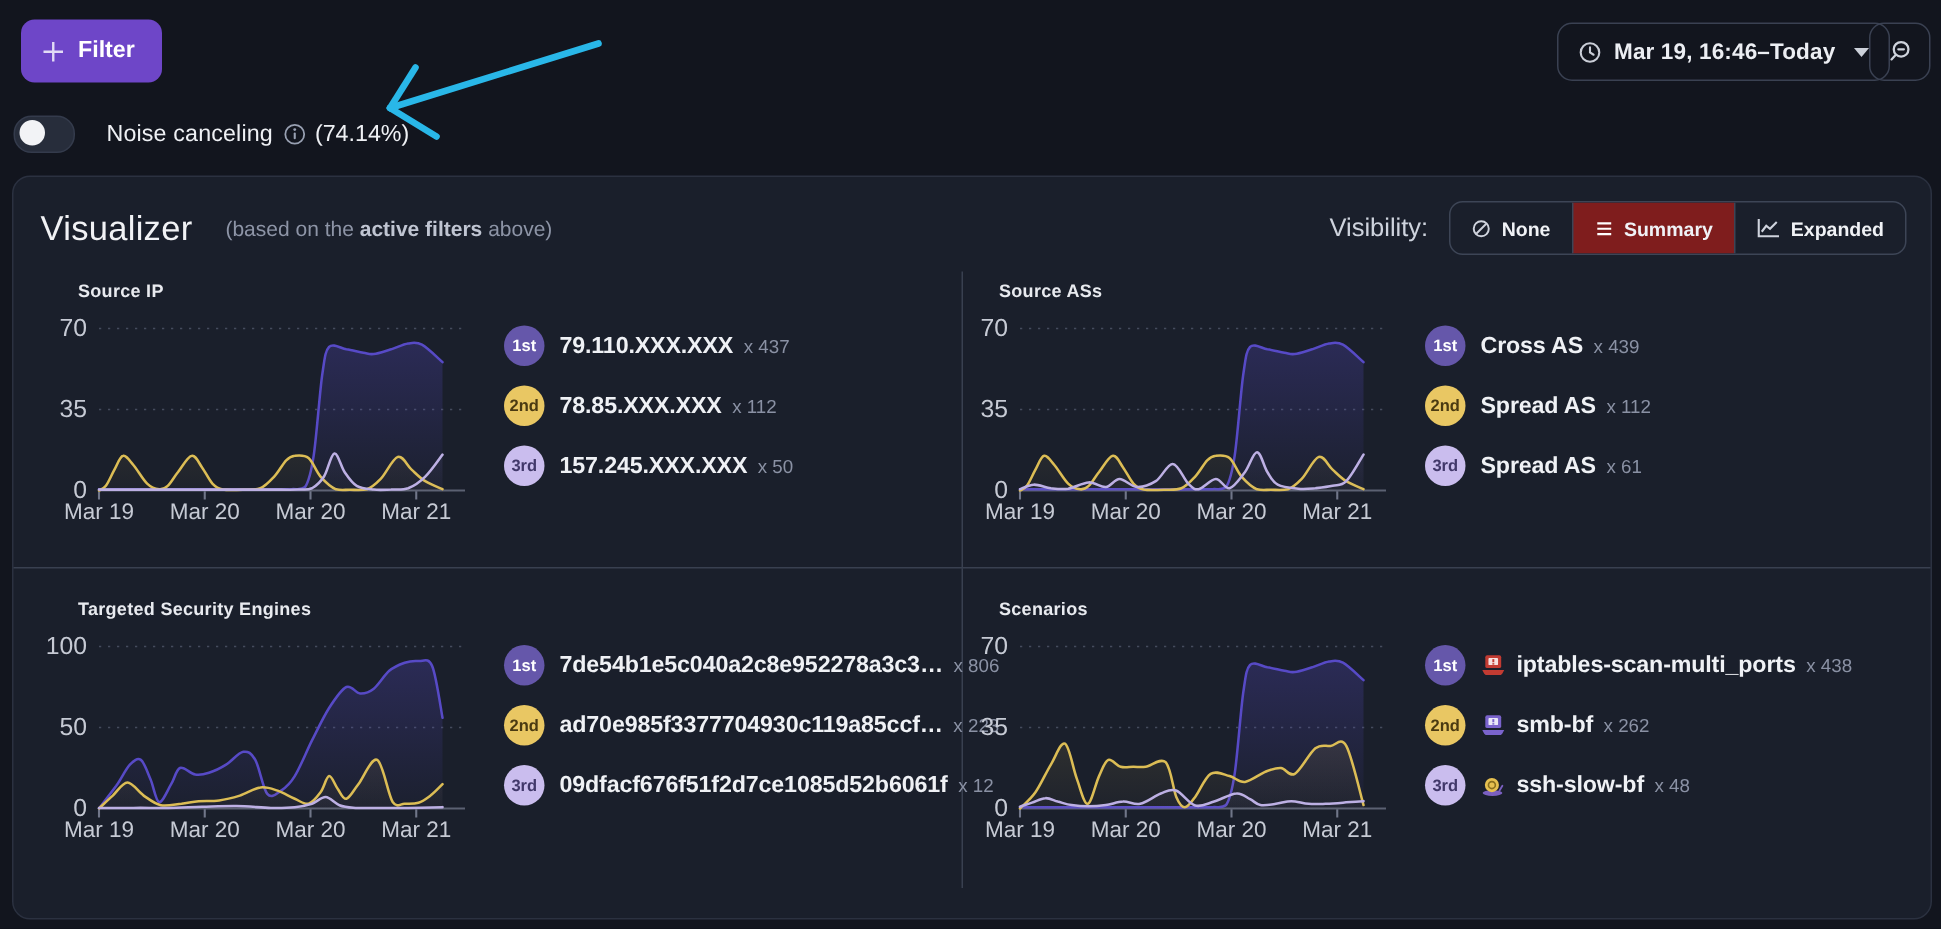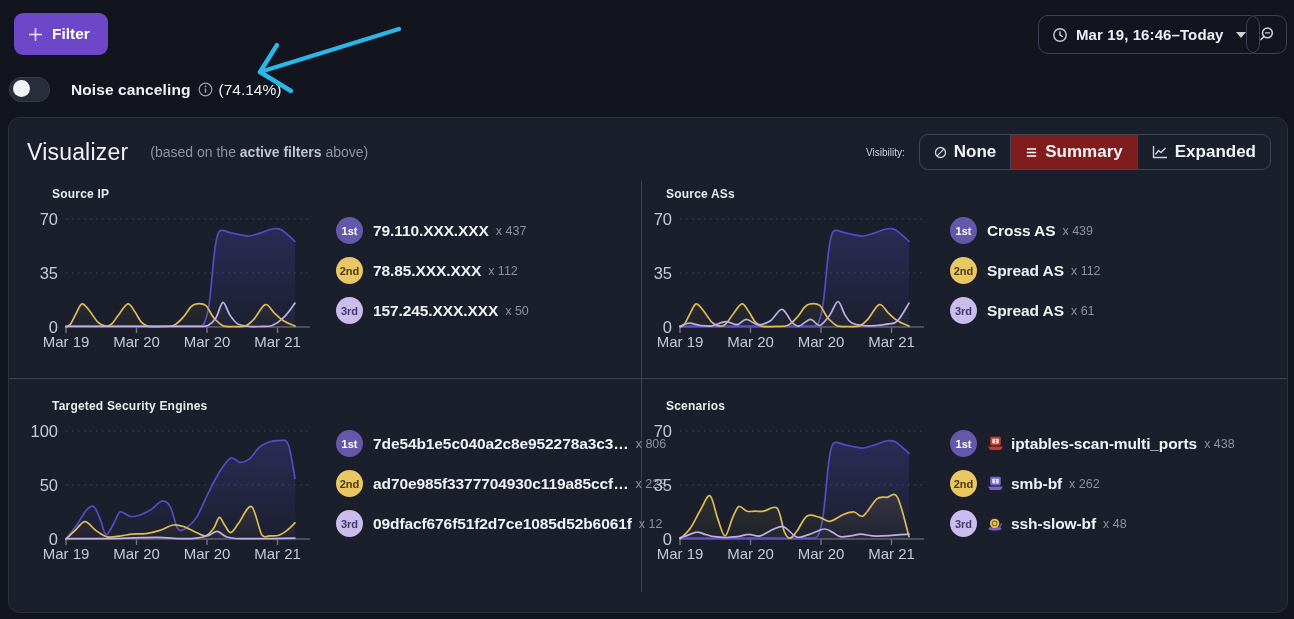--- a/index.html
+++ b/index.html
@@ -4,40 +4,40 @@
 <style>
   html,body{margin:0;padding:0;background:#0d0f17;}
   .page{position:relative;width:1294px;height:619px;background:#12151e;overflow:hidden;
         font-family:"Liberation Sans","DejaVu Sans",sans-serif;-webkit-font-smoothing:antialiased;}
   
   .filter-btn{position:absolute;left:14px;top:13px;height:42px;padding:0 18px 0 14px;border-radius:9px;
       background:#6e46c8;color:#fff;display:flex;align-items:center;gap:9px;font-size:15.5px;font-weight:bold;cursor:pointer;border:none;text-align:right;}
   .noise-row{position:absolute;left:9px;top:77px;display:flex;align-items:center;}
   .toggle{width:39px;height:23px;border-radius:12px;background:#272d3b;border:1px solid #343b4c;position:relative;cursor:pointer;}
   .toggle .knob{position:absolute;left:3px;top:2px;width:17px;height:17px;border-radius:50%;background:#f2f3f6;}
-  .noise-label{margin-left:21px;font-size:15.5px;font-weight:bold;color:#eef0f4;letter-spacing:.1px;}
+  .noise-label{margin-left:21px;font-size:15.5px;font-weight:normal;color:#eef0f4;letter-spacing:.1px;}
   .info-ic{margin-left:7px;display:flex;align-items:center;}
   .noise-value{margin-left:6px;font-size:15.5px;font-weight:normal;color:#eef0f4;}
   .arrow-svg{position:absolute;left:0;top:0;pointer-events:none;}
   .date-btn{position:absolute;left:1038px;top:15px;height:39px;border:1px solid #3a4152;border-radius:10px;
       background:transparent;display:flex;align-items:center;gap:8px;padding:0 13px;cursor:pointer;}
   .date-label{font-size:15px;font-weight:bold;color:#eceef3;letter-spacing:.1px;white-space:nowrap;}
   .caret{width:0;height:0;border-left:5px solid transparent;border-right:5px solid transparent;border-top:6px solid #ccd1da;margin-left:4px;}
   .search-btn{position:absolute;left:1246px;top:15px;width:41px;height:39px;border:1px solid #3a4152;border-radius:10px;
       background:transparent;display:flex;align-items:center;justify-content:center;cursor:pointer;}
   
   .panel{position:absolute;left:8px;top:117px;width:1278px;height:494px;background:#1a1f2b;border:1px solid #2b3140;border-radius:12px;}
   .panel-header{position:absolute;left:18px;right:16px;top:16px;height:36px;display:flex;align-items:center;}
   .viz-title{font-size:23px;font-weight:500;color:#f1f2f5;letter-spacing:.2px;}
   .viz-sub{margin-left:22px;font-size:14px;color:#8d94a6;}
   .viz-sub b{color:#c0c5d2;}
   .spacer{flex:1;}
-  .vis-label{font-size:10px;color:#ced3dd;margin-right:14px;}
+  .vis-label{font-size:17px;color:#ced3dd;margin-right:14px;}
   .seg{display:flex;height:34px;border:1px solid #3d4556;border-radius:9px;overflow:hidden;}
-  .seg-btn{display:flex;align-items:center;gap:7px;padding:0 14px;font-size:17px;font-weight:bold;color:#f0f2f6;
+  .seg-btn{display:flex;align-items:center;gap:7px;padding:0 14px;font-size:13px;font-weight:bold;color:#f0f2f6;
       background:transparent;border:none;border-left:1px solid #3d4556;cursor:pointer;}
   .seg-btn:first-child{border-left:none;}
   .seg-btn.active{background:#7f1d1d;}
   .seg-btn svg{color:#cfd3dd;}
   .seg-btn.active svg{color:#fff;}
   
   .grid{position:absolute;left:0;right:0;top:63px;display:grid;grid-template-columns:633px 645px;grid-template-rows:198px 213px;}
   .quad{position:relative;}
   .quad.bdr{border-right:1px solid #394050;}
   .quad.bdb{border-bottom:1px solid #394050;}

